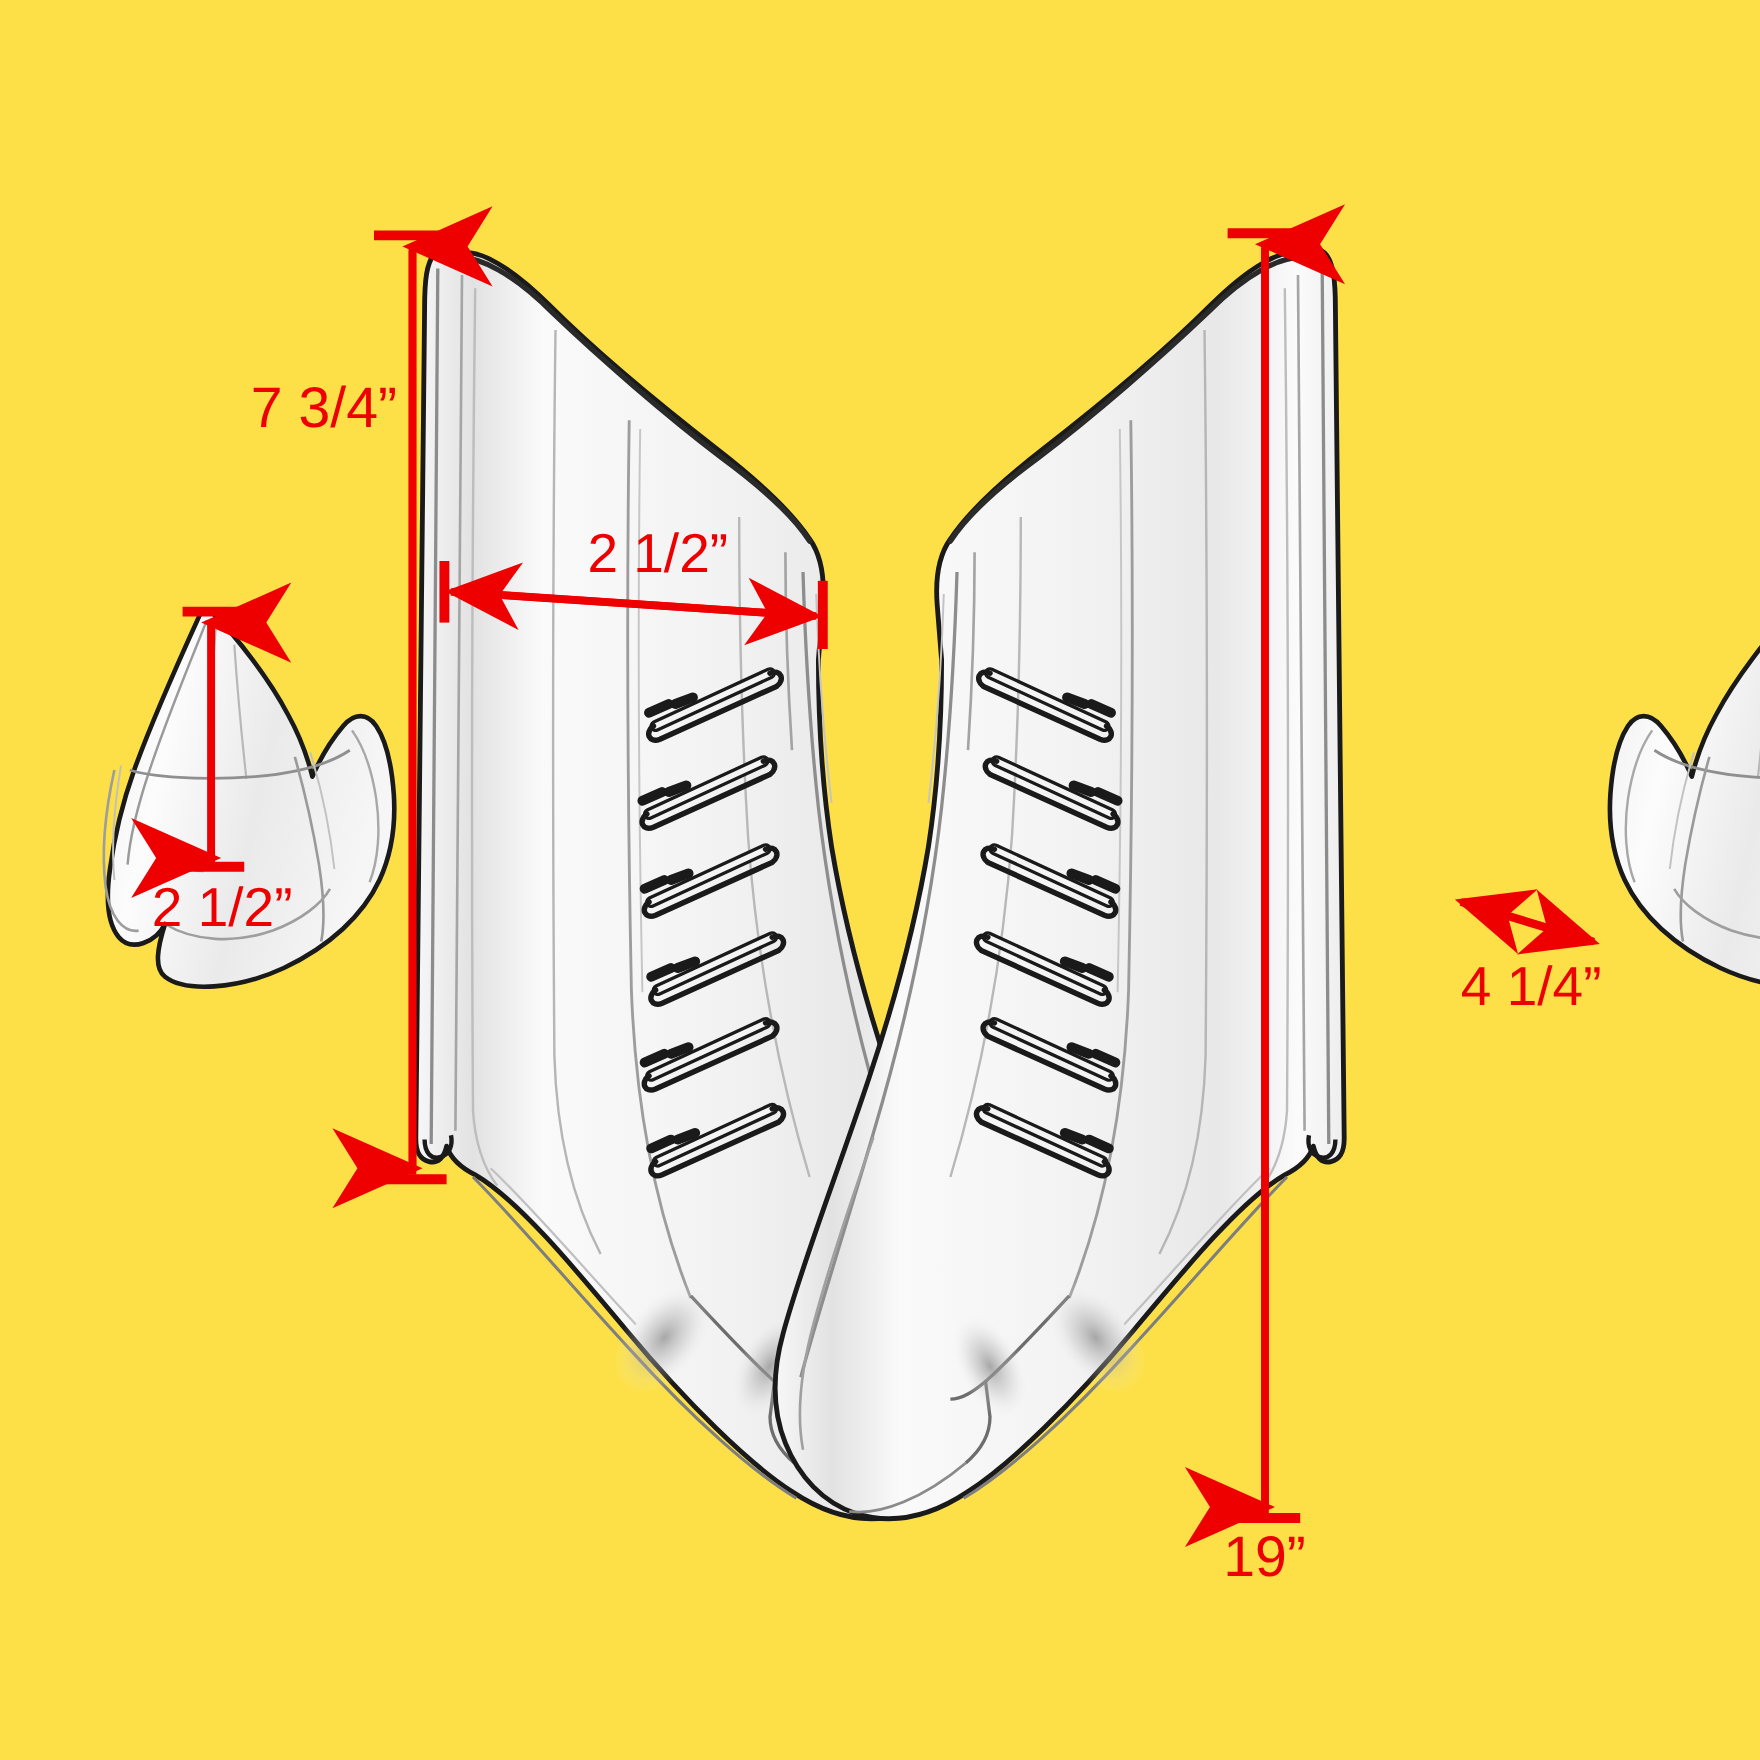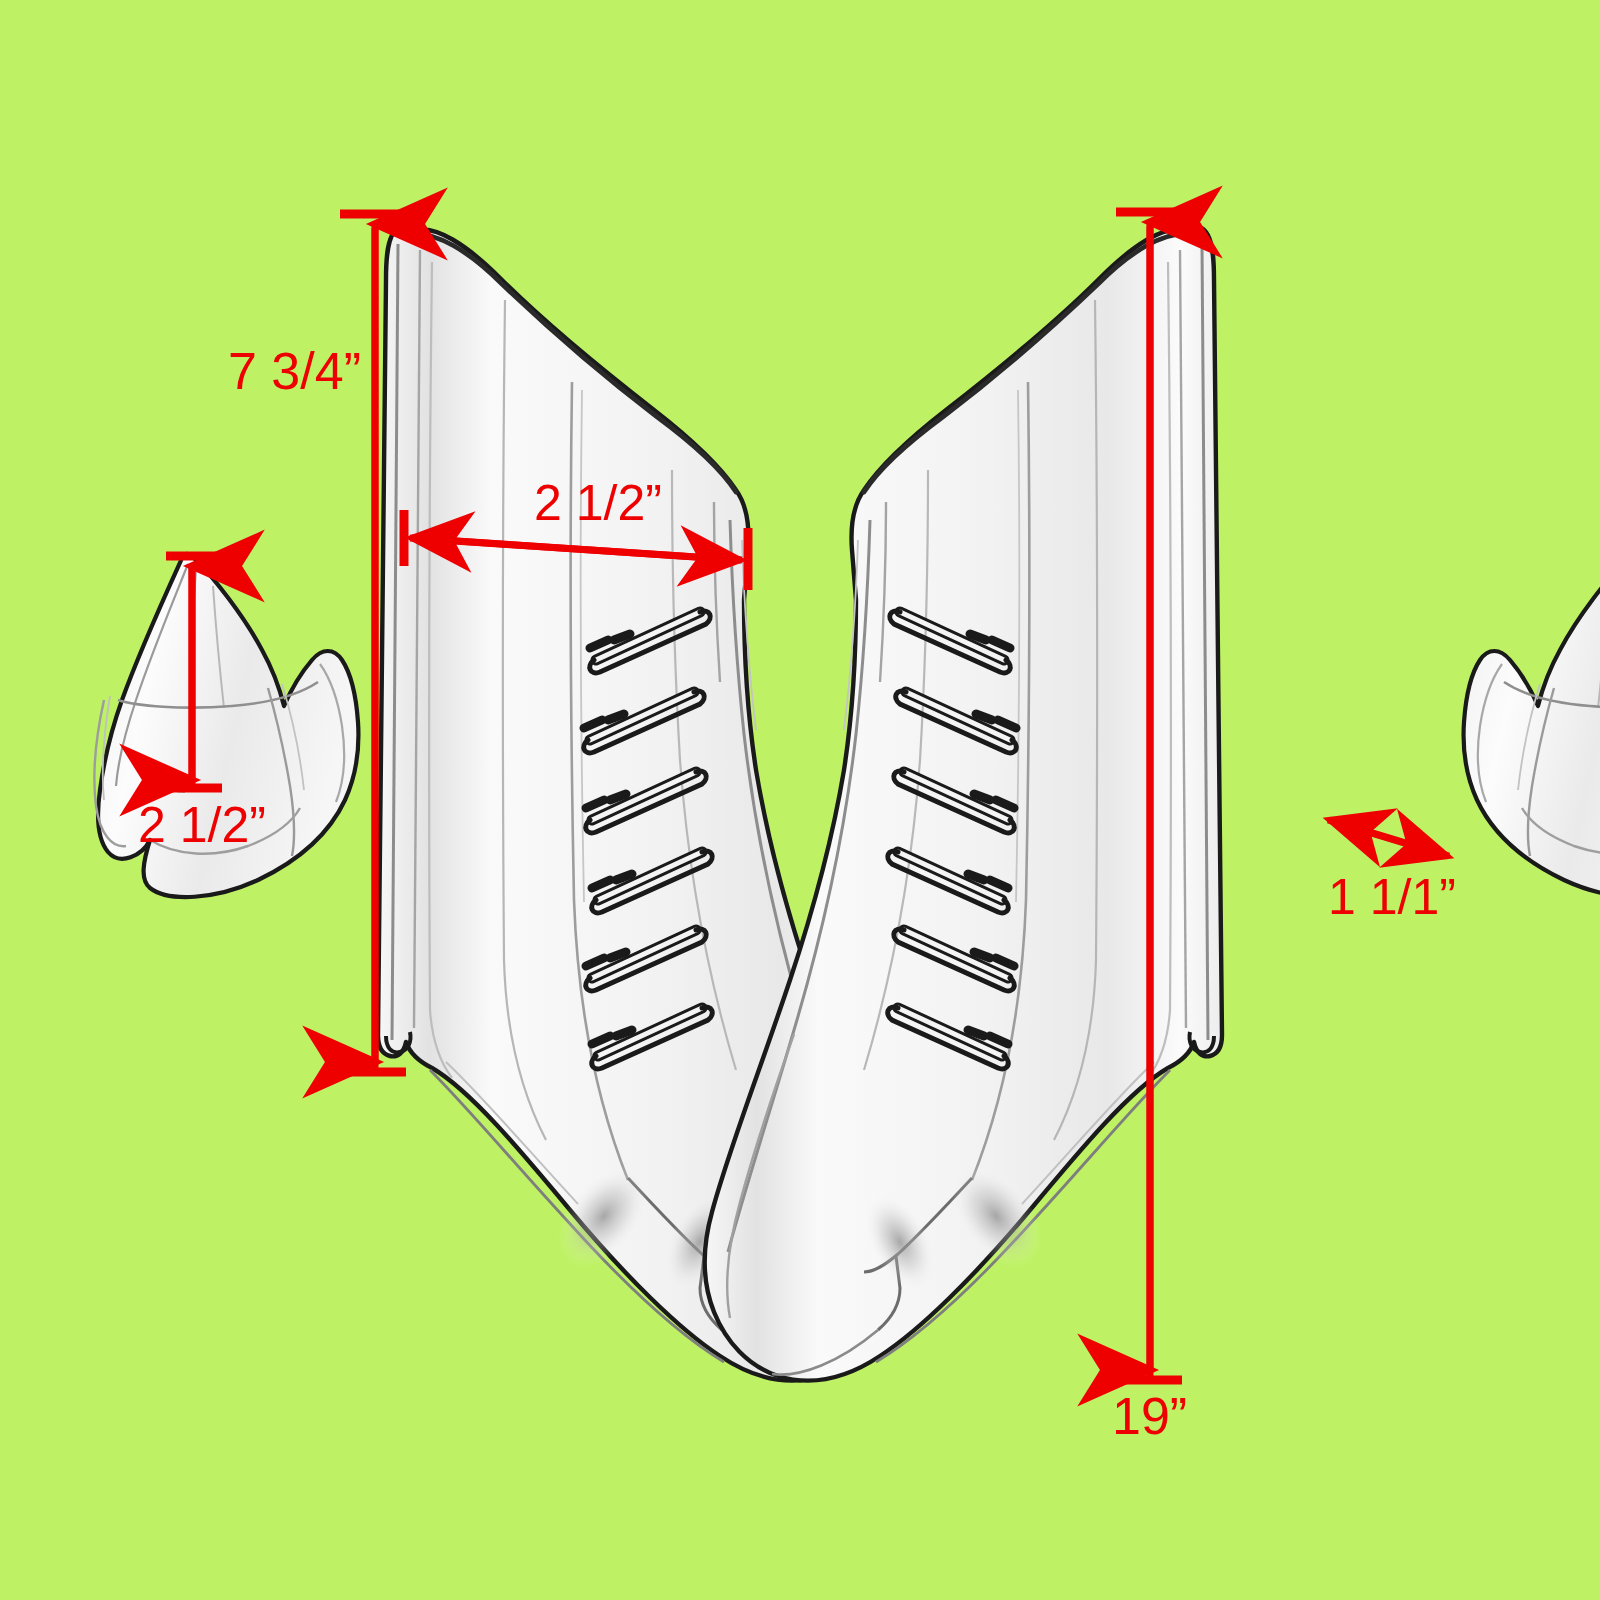--- a/index.html
+++ b/index.html
@@ -7,21 +7,21 @@
     padding: 0;
     background: #ffffff;
   }
   body {
     font-family: "Liberation Sans", sans-serif;
   }
   #stage {
     position: relative;
     width: 1600px;
     height: 1600px;
-    background: #bef264;
+    background: #fde047;
     overflow: hidden;
   }
   #canvas-svg {
     position: absolute;
     left: 0;
     top: 0;
     width: 1600px;
     height: 1600px;
   }
   .dim-label {
@@ -410,17 +410,17 @@
       </g>
     </g>
   </svg>
 
   <div class="dim-label" id="lbl-height-main">7 3/4”</div>
 
   <div class="dim-label" id="lbl-width-main">2 1/2”</div>
 
   <div class="dim-label" id="lbl-tip-height">2 1/2”</div>
 
-  <div class="dim-label" id="lbl-tip-width">1 1/1”</div>
+  <div class="dim-label" id="lbl-tip-width">4 1/4”</div>
 
   <div class="dim-label" id="lbl-depth-main">19”</div>
 
 </div>
 
 </body></html>

